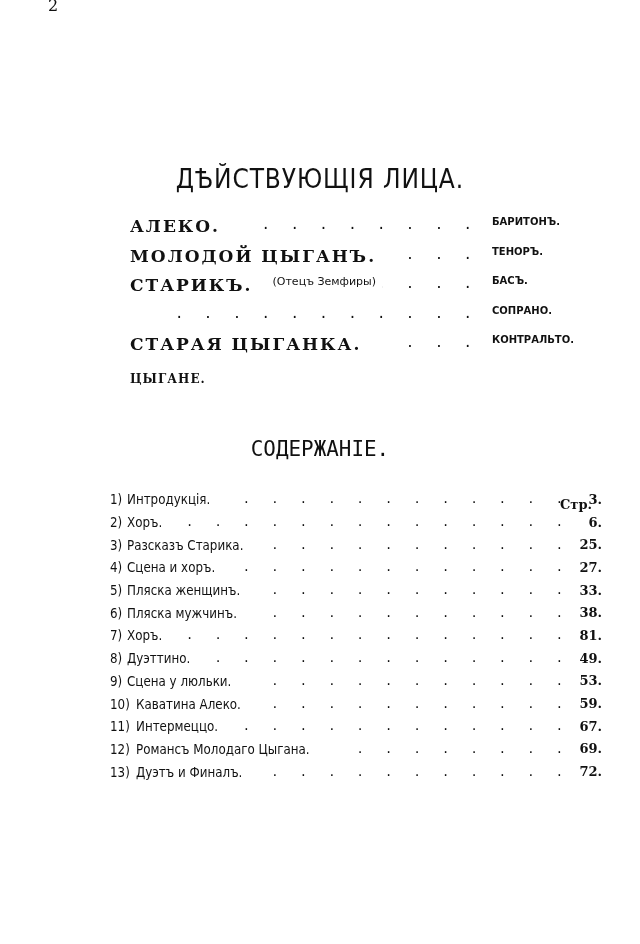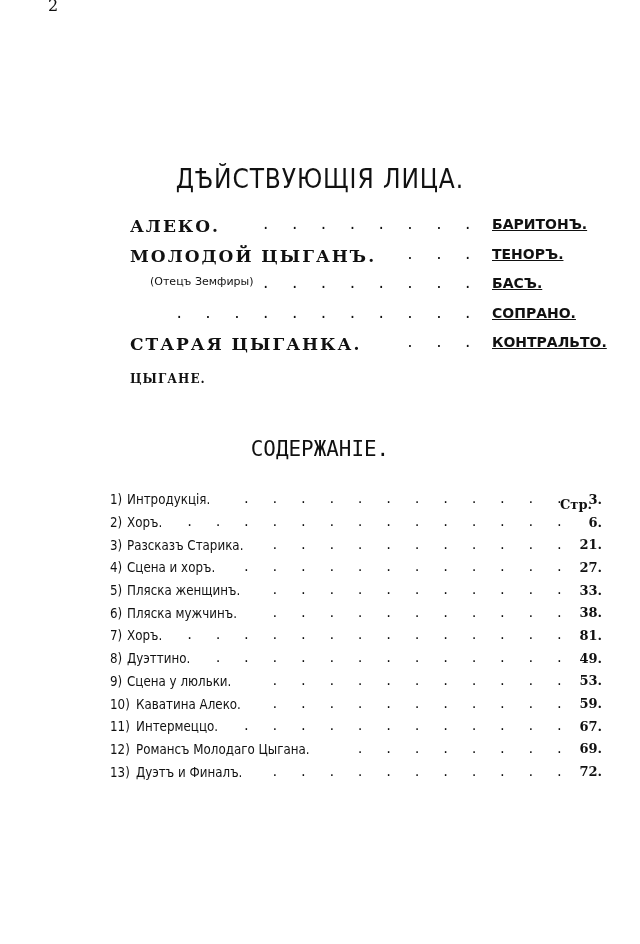--- a/index.html
+++ b/index.html
@@ -65,25 +65,24 @@
     font-family: "DejaVu Sans Mono", monospace;
     font-size: 14px;
     letter-spacing: 6px;
     margin: 0 6px;
     text-align: right;
     direction: rtl;
   }
   .cast-voice {
     font-family: "DejaVu Sans", sans-serif;
     font-weight: bold;
-    font-size: 14px;
+    font-size: 10px;
     white-space: nowrap;
     position: absolute;
     left: 362px;
-    text-decoration: underline;
   }
   .cast-row .cast-dots { margin-right: 0; padding-right: 112px; }
   .cast-group {
     font-family: "DejaVu Serif", serif;
     font-weight: bold;
     font-size: 12px;
     letter-spacing: 1px;
     height: 30px;
     display: flex;
     align-items: center;
@@ -169,20 +168,21 @@
     <span class="cast-dots">. . . . . . . . . . . . . . . . . . . .</span>
     <span class="cast-voice">БАРИТОНЪ.</span>
   </div>
   <div class="cast-row">
     <span class="cast-name">МОЛОДОЙ ЦЫГАНЪ.</span>
     <span class="cast-note"></span>
     <span class="cast-dots">. . . . . . . . . . . . . . . . . . . .</span>
     <span class="cast-voice">ТЕНОРЪ.</span>
   </div>
   <div class="cast-row">
+    <span class="cast-name">СТАРИКЪ.</span>
     <span class="cast-note">(Отецъ Земфиры)</span>
     <span class="cast-dots">. . . . . . . . . . . . . . . . . . . .</span>
     <span class="cast-voice">БАСЪ.</span>
   </div>
   <div class="cast-row">
     <span class="cast-note"></span>
     <span class="cast-dots">. . . . . . . . . . . . . . . . . . . .</span>
     <span class="cast-voice">СОПРАНО.</span>
   </div>
   <div class="cast-row">
@@ -207,21 +207,21 @@
   <div class="toc-row">
     <span class="toc-num">2)</span>&nbsp;
     <span class="toc-label">Хоръ.</span>
     <span class="toc-dots">. . . . . . . . . . . . . . . . . . . . . . . . .</span>
     <span class="toc-page">6.</span>
   </div>
   <div class="toc-row">
     <span class="toc-num">3)</span>&nbsp;
     <span class="toc-label">Разсказъ Старика.</span>
     <span class="toc-dots">. . . . . . . . . . . . . . . . . . . . . . . . .</span>
-    <span class="toc-page">21.</span>
+    <span class="toc-page">25.</span>
   </div>
   <div class="toc-row">
     <span class="toc-num">4)</span>&nbsp;
     <span class="toc-label">Сцена и хоръ.</span>
     <span class="toc-dots">. . . . . . . . . . . . . . . . . . . . . . . . .</span>
     <span class="toc-page">27.</span>
   </div>
   <div class="toc-row">
     <span class="toc-num">5)</span>&nbsp;
     <span class="toc-label">Пляска женщинъ.</span>

